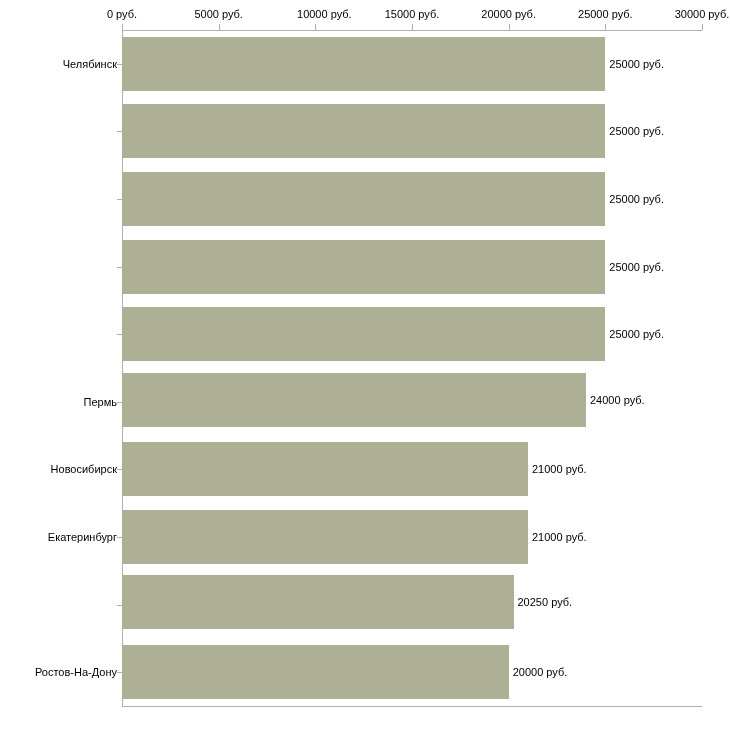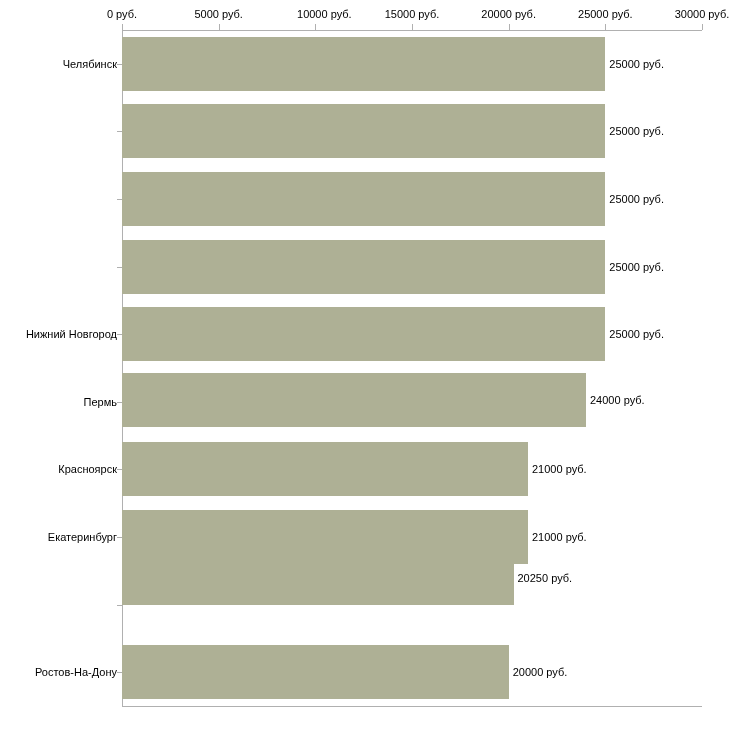--- a/index.html
+++ b/index.html
@@ -160,46 +160,43 @@
         <div class="bar-value" style="left: 464px;">24000 руб.</div>
       </div>
       <div class="bar-row" style="top: 442.4px; width: 580px;">
         <div class="bar" style="width: 406px; background: rgb(174, 176, 149);"></div>
         <div class="bar-value" style="left: 406px;">21000 руб.</div>
       </div>
       <div class="bar-row" style="top: 510px; width: 580px;">
         <div class="bar" style="width: 406px; background: rgb(174, 176, 149);"></div>
         <div class="bar-value" style="left: 406px;">21000 руб.</div>
       </div>
-      <div class="bar-row" style="top: 551px; width: 580px; text-align: right;">
+      <div class="bar-row" style="top: 575px; width: 580px; text-align: right;">
         <div class="bar" style="width: 391.5px; background: rgb(174, 176, 149);"></div>
         <div class="bar-value" style="left: 391.5px;">20250 руб.</div>
       </div>
       <div class="bar-row" style="top: 645.2px; width: 580px;">
         <div class="bar" style="width: 386.667px; background: rgb(174, 176, 149);"></div>
         <div class="bar-value" style="left: 386.667px;">20000 руб.</div>
       </div>
     </div>
 <div class="cat-label-wrap" style="top: 36.8px;">
       <div class="cat-label">Челябинск</div>
     </div>
     <div class="ytick-mark" style="top: 63.8px;"></div>
     <div class="ytick-mark" style="top: 131.4px;"></div>
     <div class="ytick-mark" style="top: 199px;"></div>
     <div class="ytick-mark" style="top: 266.6px;"></div>
-    <div class="cat-label-wrap" style="top: 307.2px;">
-      <div class="cat-label">Нижний Новгород</div>
-    </div>
     <div class="ytick-mark" style="top: 334.2px;"></div>
     <div class="cat-label-wrap" style="top: 374.8px;">
       <div class="cat-label">Пермь</div>
     </div>
     <div class="ytick-mark" style="top: 401.8px;"></div>
     <div class="cat-label-wrap" style="top: 442.4px;">
-      <div class="cat-label">Красноярск</div>
+      <div class="cat-label">Новосибирск</div>
     </div>
     <div class="ytick-mark" style="top: 469.4px;"></div>
     <div class="cat-label-wrap" style="top: 510px;">
       <div class="cat-label">Екатеринбург</div>
     </div>
     <div class="ytick-mark" style="top: 537px;"></div>
     <div class="ytick-mark" style="top: 604.6px;"></div>
     <div class="cat-label-wrap" style="top: 645.2px;">
       <div class="cat-label">Ростов-На-Дону</div>
     </div>

